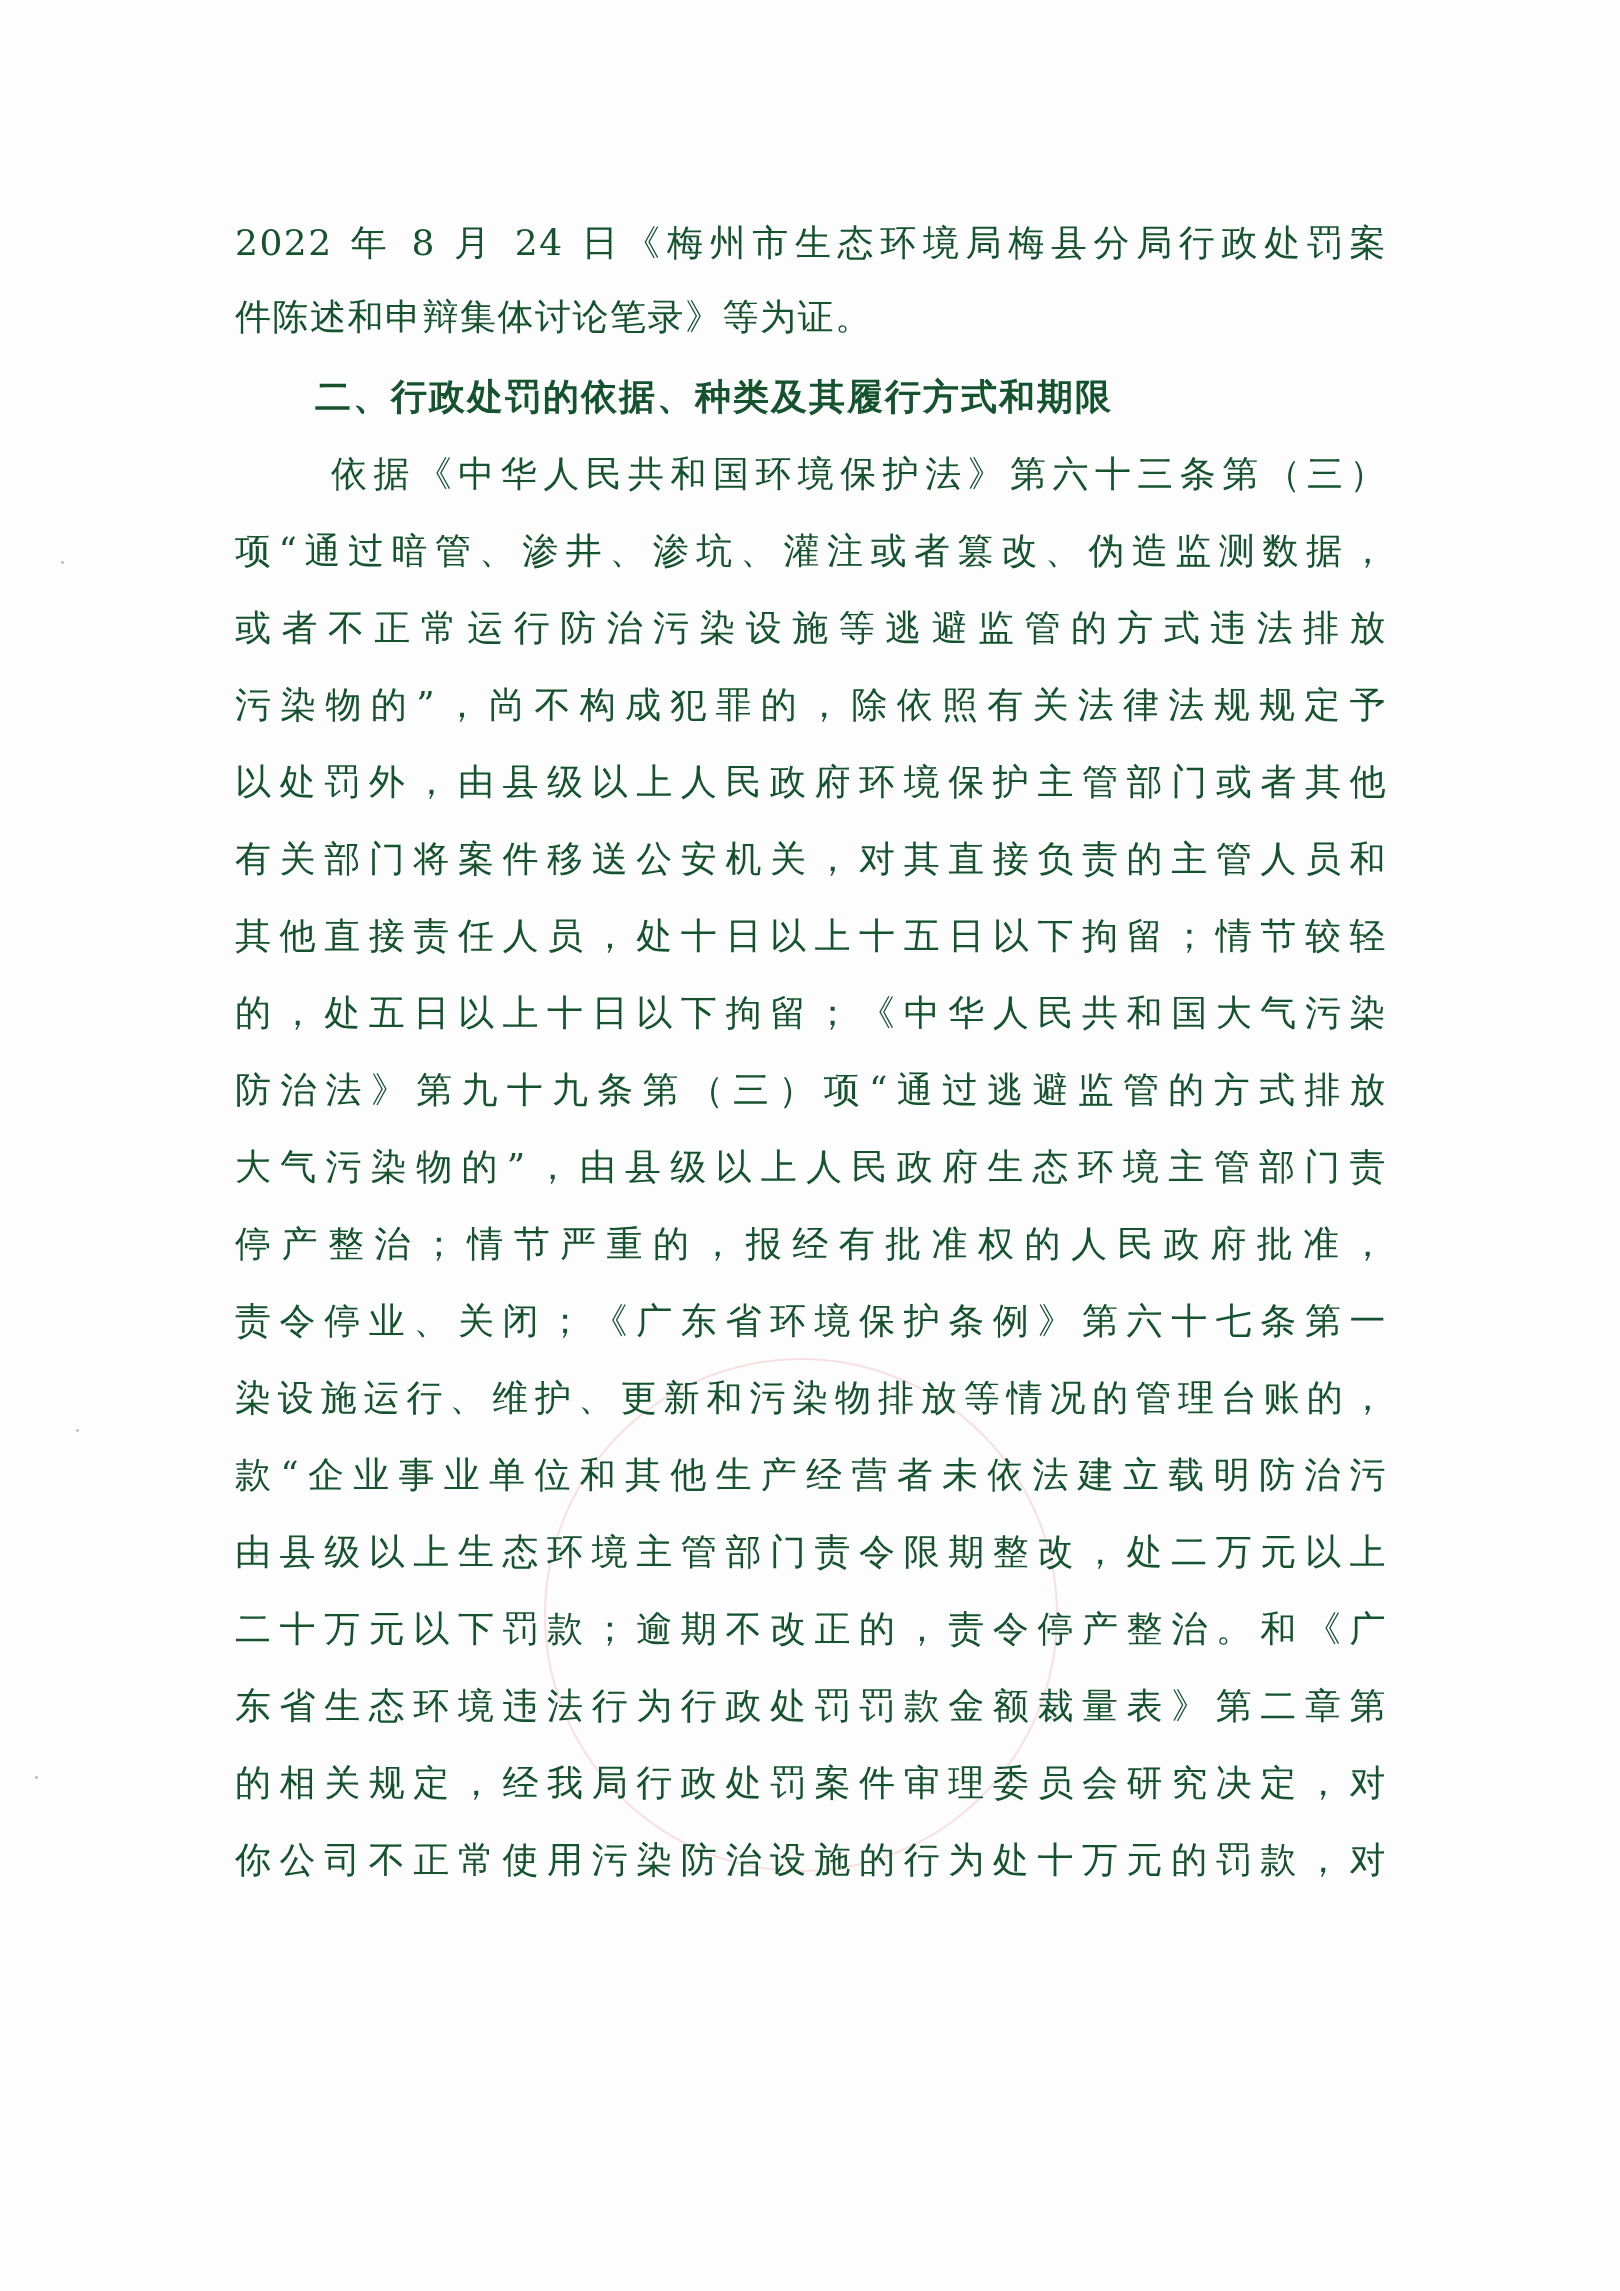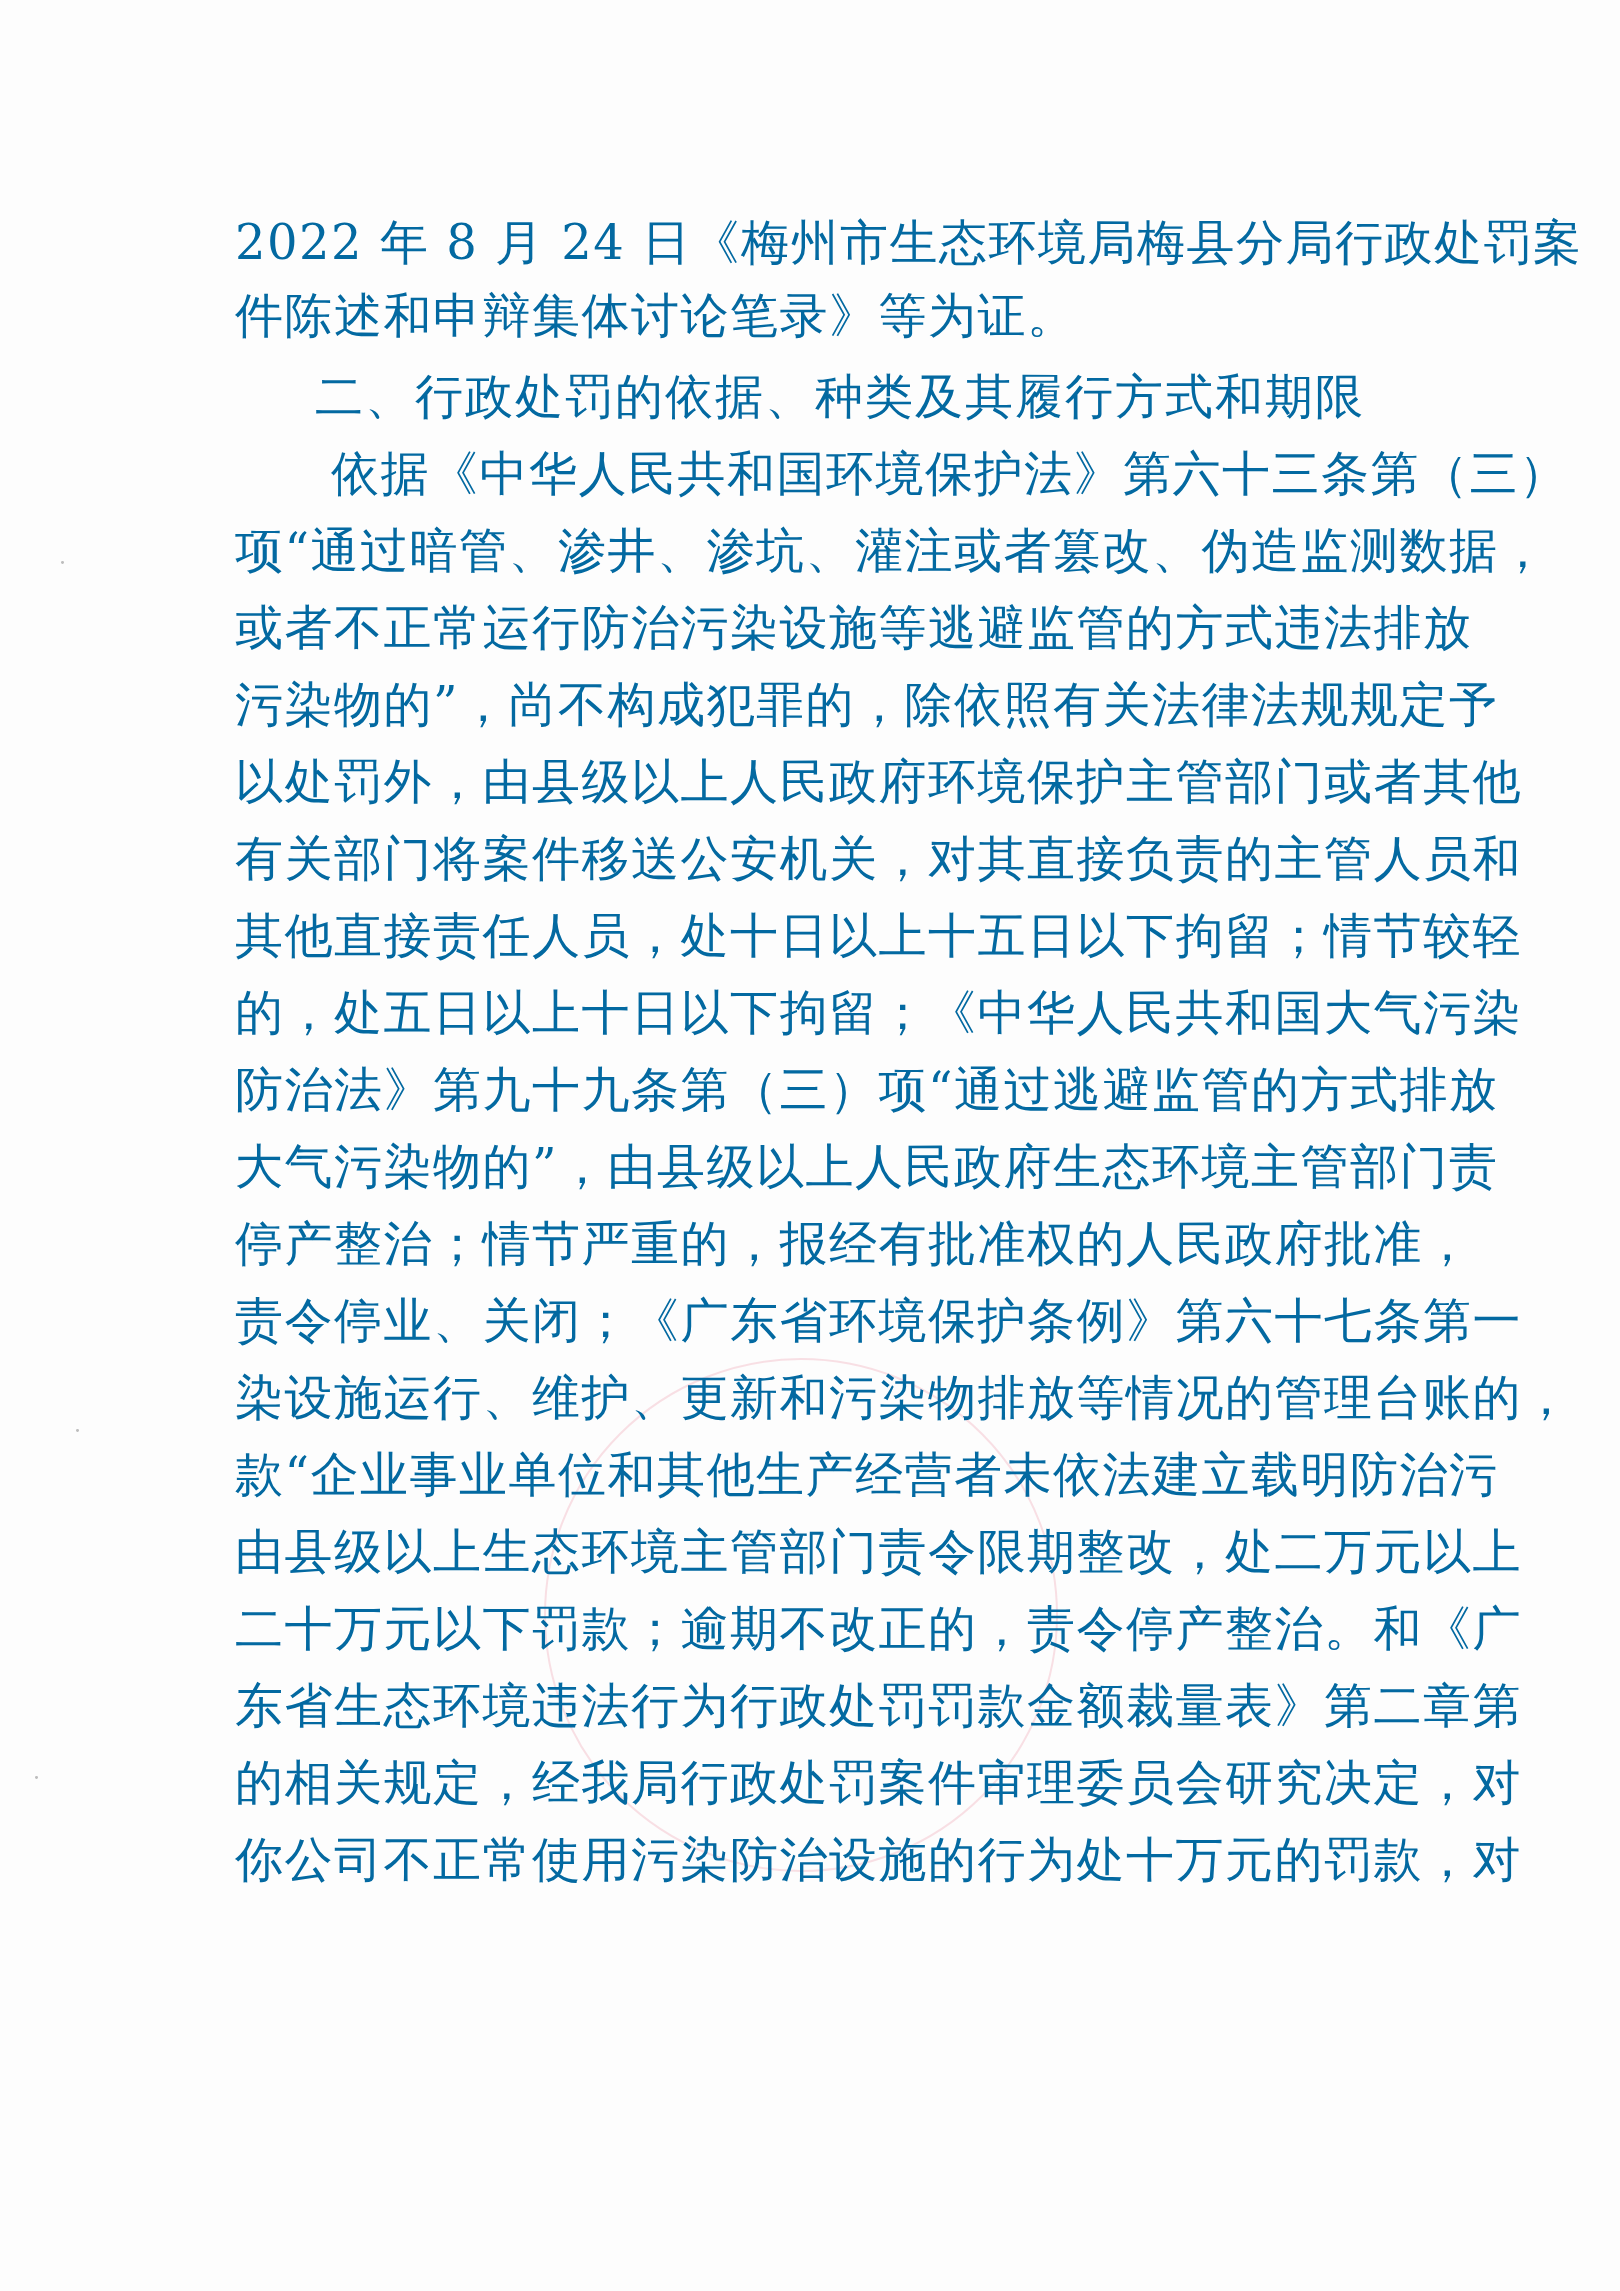--- a/index.html
+++ b/index.html
@@ -4,31 +4,31 @@
   <style>
     html, body { margin: 0; padding: 0; background: #ffffff; }
     body { width: 1620px; height: 2292px; position: relative; overflow: hidden; }
     .page {
       position: absolute; left: 0; top: 0; width: 1620px; height: 2292px;
       background: #fdfdfd;
     }
     .content {
       position: absolute; left: 235px; top: 204px; width: 1152px;
       font-family: "DejaVu Serif", "Liberation Serif", serif;
-      font-size: 48px; line-height: 77px; color: #0369a1;
+      font-size: 36px; line-height: 77px; color: #14532d;
       letter-spacing: 1.5px;
     }
     .line {
       display: block; white-space: nowrap; text-align: justify;
       text-align-last: justify; height: 77px; overflow: visible;
     }
     .line.last { text-align-last: left; font-family: Liberation Mono, monospace; }
     .heading {
       font-family: "DejaVu Sans", "Liberation Sans", sans-serif;
-      font-weight: normal; text-align-last: left; padding-left: 80px;
+      font-weight: bold; text-align-last: left; padding-left: 80px;
       letter-spacing: 2px;
     }
     .stamp {
       position: absolute; left: 544px; top: 1358px; width: 510px; height: 510px;
       border-radius: 50%; border: 2px solid rgba(230, 120, 140, 0.22);
       pointer-events: none;
     }
     .speck { position: absolute; width: 2.9px; height: 2.9px; border-radius: 50%; background: #bdbdbd; }
   </style>
 </head>

